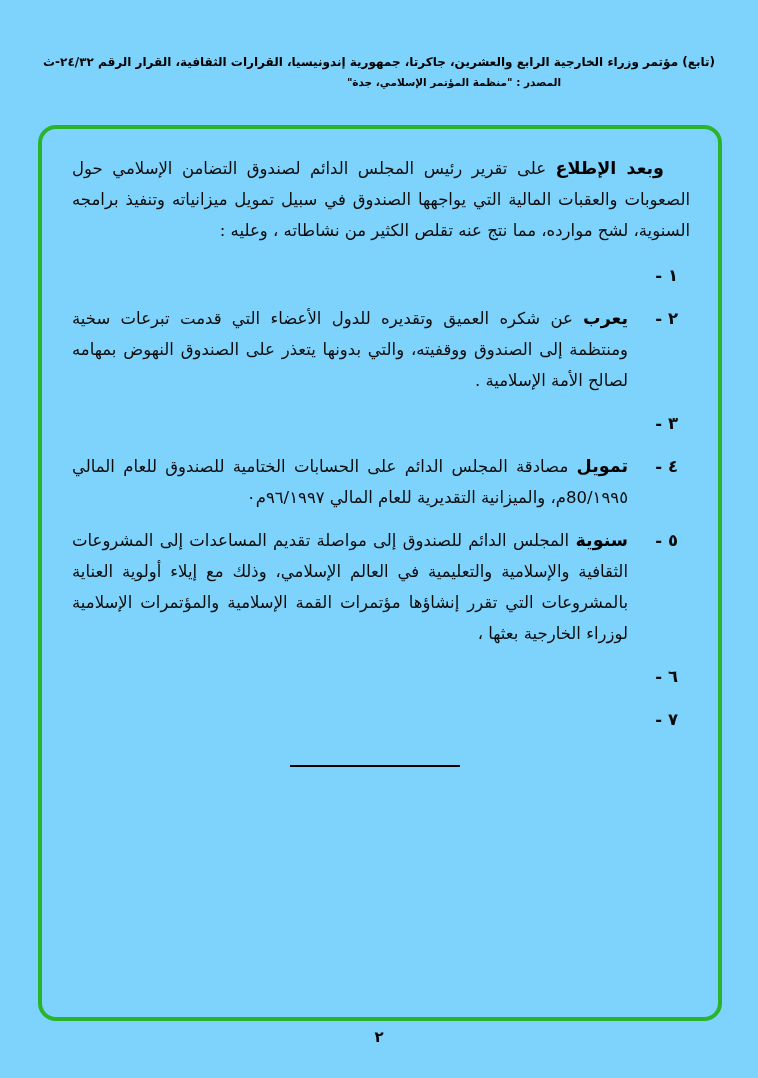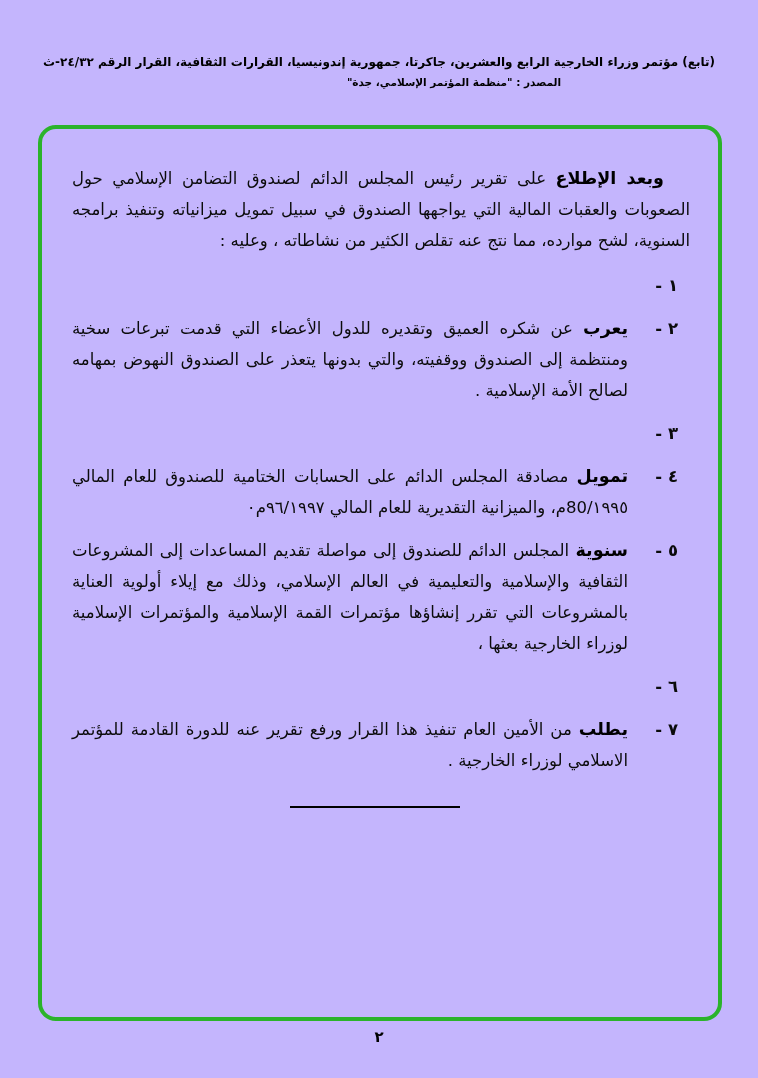--- a/index.html
+++ b/index.html
@@ -5,21 +5,21 @@
   html, body {
     margin: 0;
     padding: 0;
     background: #ffffff;
     font-family: "DejaVu Sans", sans-serif;
   }
   .page {
     position: relative;
     width: 758px;
     height: 1078px;
-    background: #c4b5fd;
+    background: #7dd3fc;
     overflow: hidden;
   }
   .header {
     position: absolute;
     top: 55px;
     left: 0;
     width: 100%;
     text-align: center;
     direction: rtl;
     color: #000;
@@ -38,21 +38,21 @@
   }
   .frame {
     position: absolute;
     top: 125px;
     left: 38px;
     width: 684px;
     height: 896px;
     box-sizing: border-box;
     border: 4px solid #2bb32b;
     border-radius: 18px;
-    padding: 34px 28px 0 30px;
+    padding: 24px 28px 0 30px;
     direction: rtl;
     overflow: hidden;
   }
   .intro {
     margin: 0 0 14px 0;
     font-size: 16.5px;
     line-height: 31px;
     color: #0b0b0b;
     text-align: justify;
     text-indent: 26px;
@@ -137,21 +137,20 @@
       <span class="marker">٥ -</span>
       <p class="item-text"><span class="lead">سنوية</span><span> المجلس الدائم للصندوق إلى مواصلة تقديم المساعدات إلى المشروعات الثقافية والإسلامية والتعليمية في العالم الإسلامي، وذلك مع إيلاء أولوية العناية بالمشروعات التي تقرر إنشاؤها مؤتمرات القمة الإسلامية والمؤتمرات الإسلامية لوزراء الخارجية بعثها ،</span></p>
     </div>
 
     <div class="item">
       <span class="marker">٦ -</span>
     </div>
 
     <div class="item">
       <span class="marker">٧ -</span>
-      <p class="item-text"><span class="lead">يطلب</span><span> من الأمين العام تنفيذ هذا القرار ورفع تقرير عنه للدورة القادمة للمؤتمر الاسلامي لوزراء الخارجية .</span></p>
     </div>
 
     <div class="divider"></div>
 
   </div>
 
   <div class="page-number">٢</div>
 
 </div>
 

